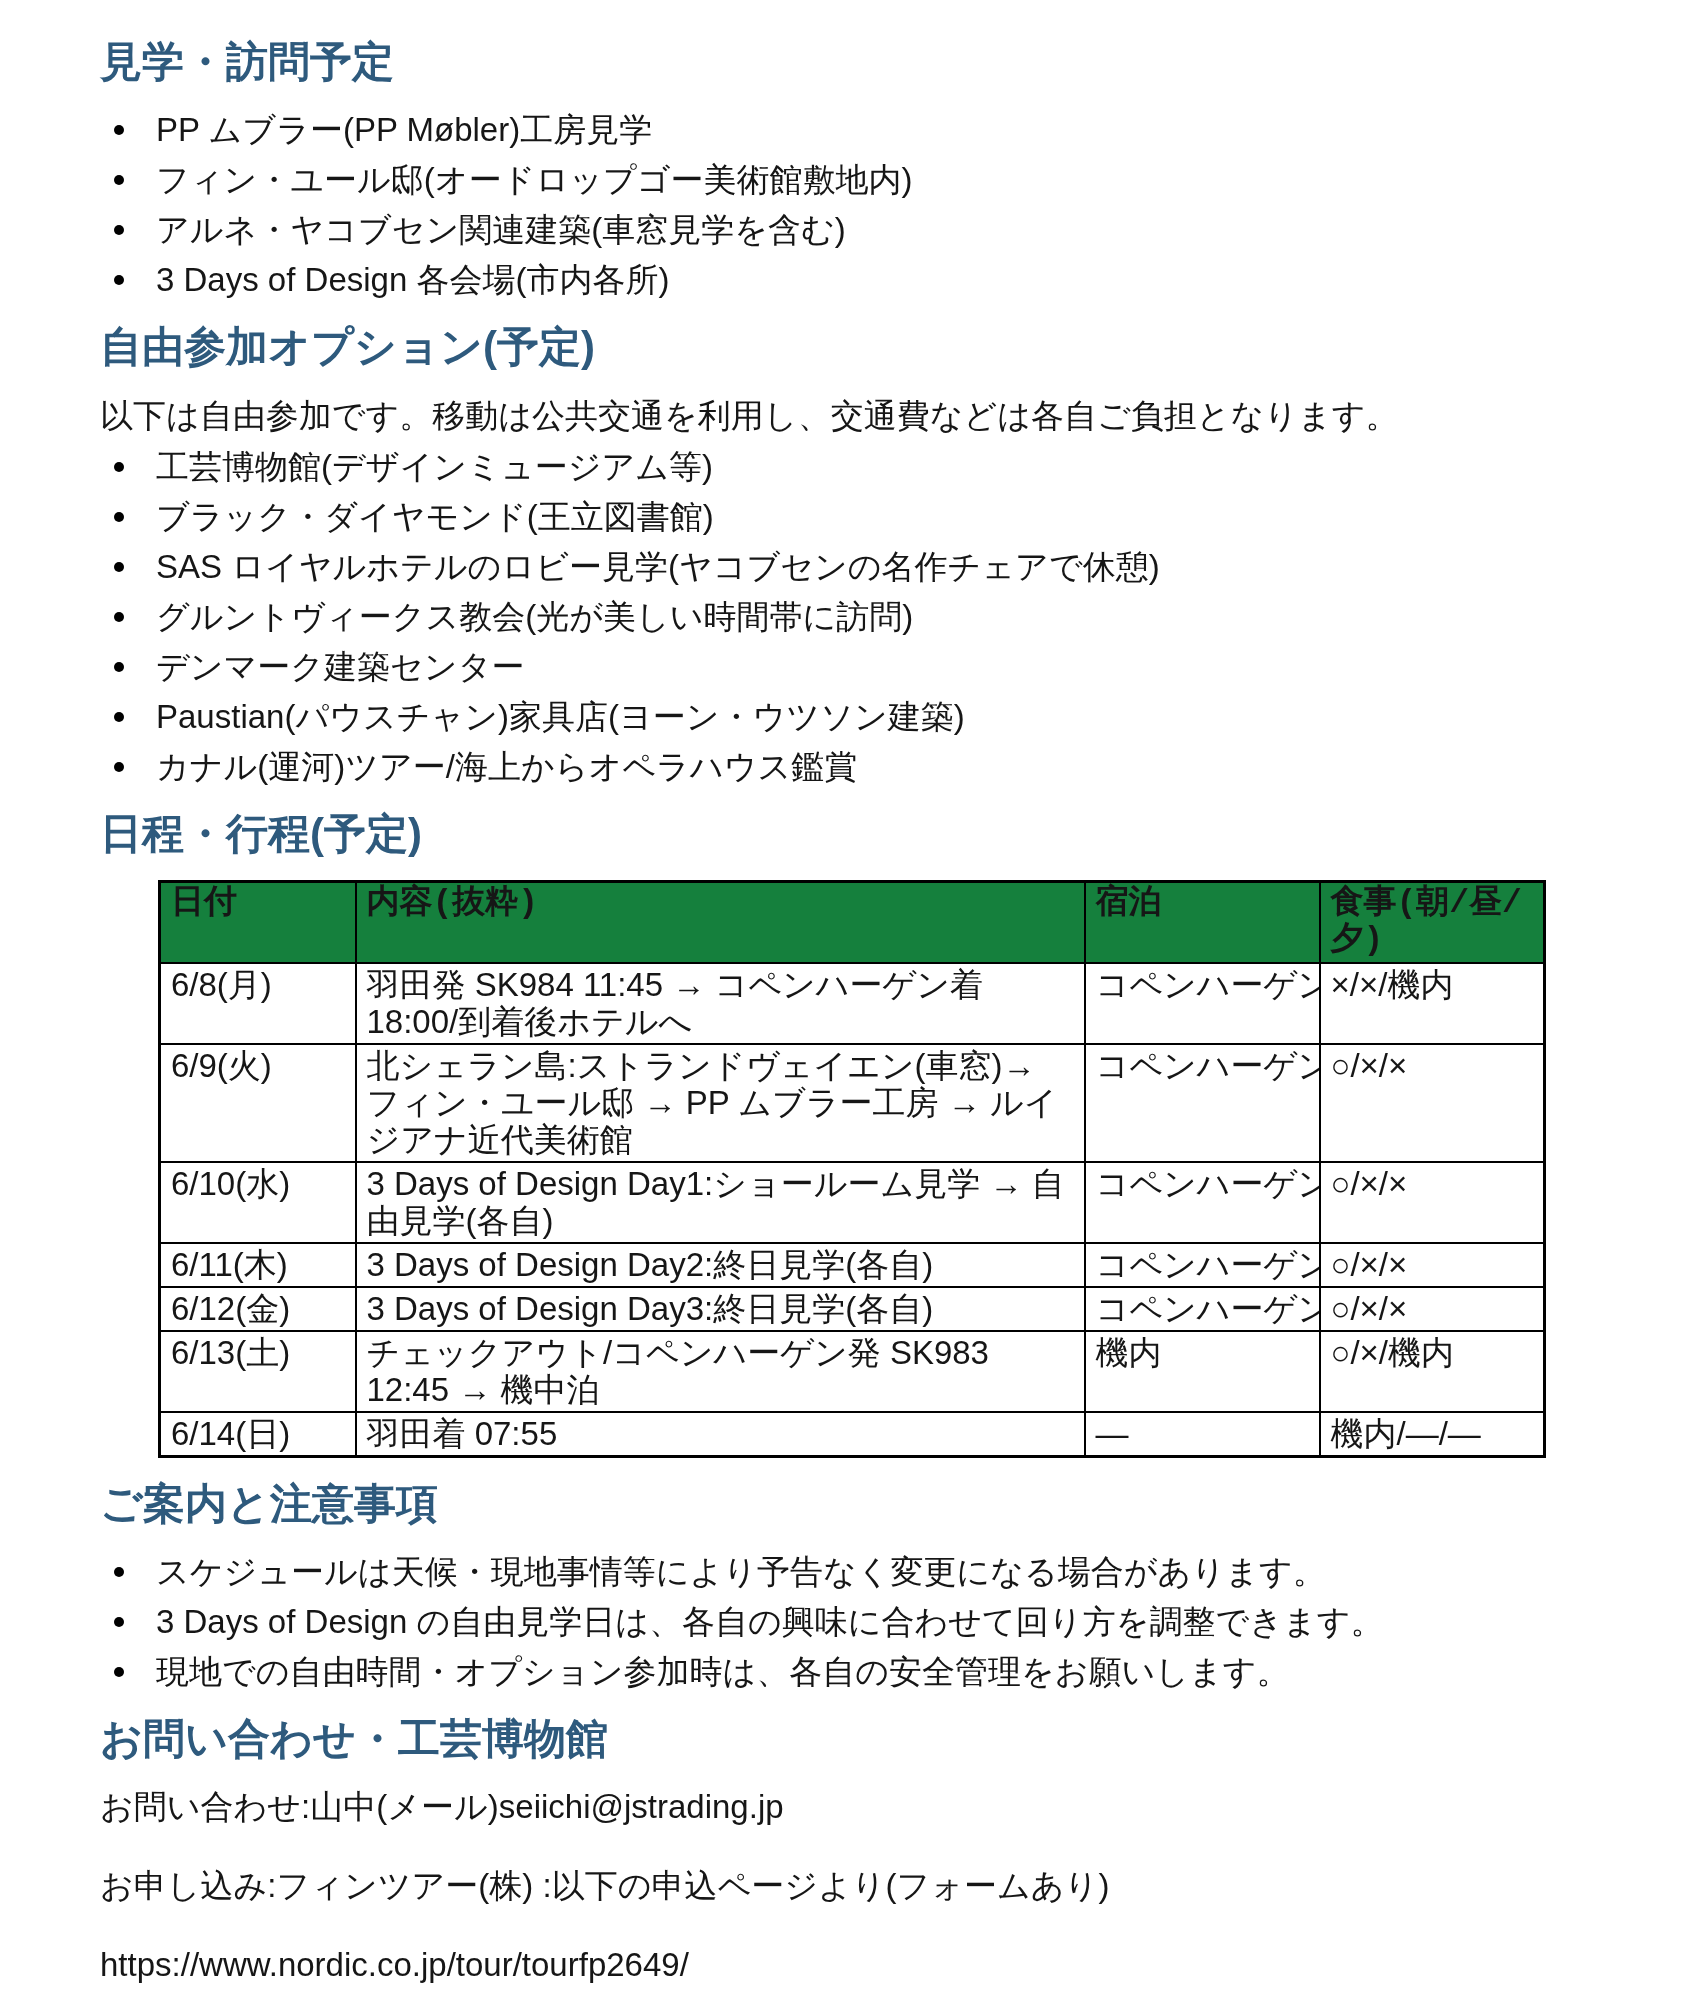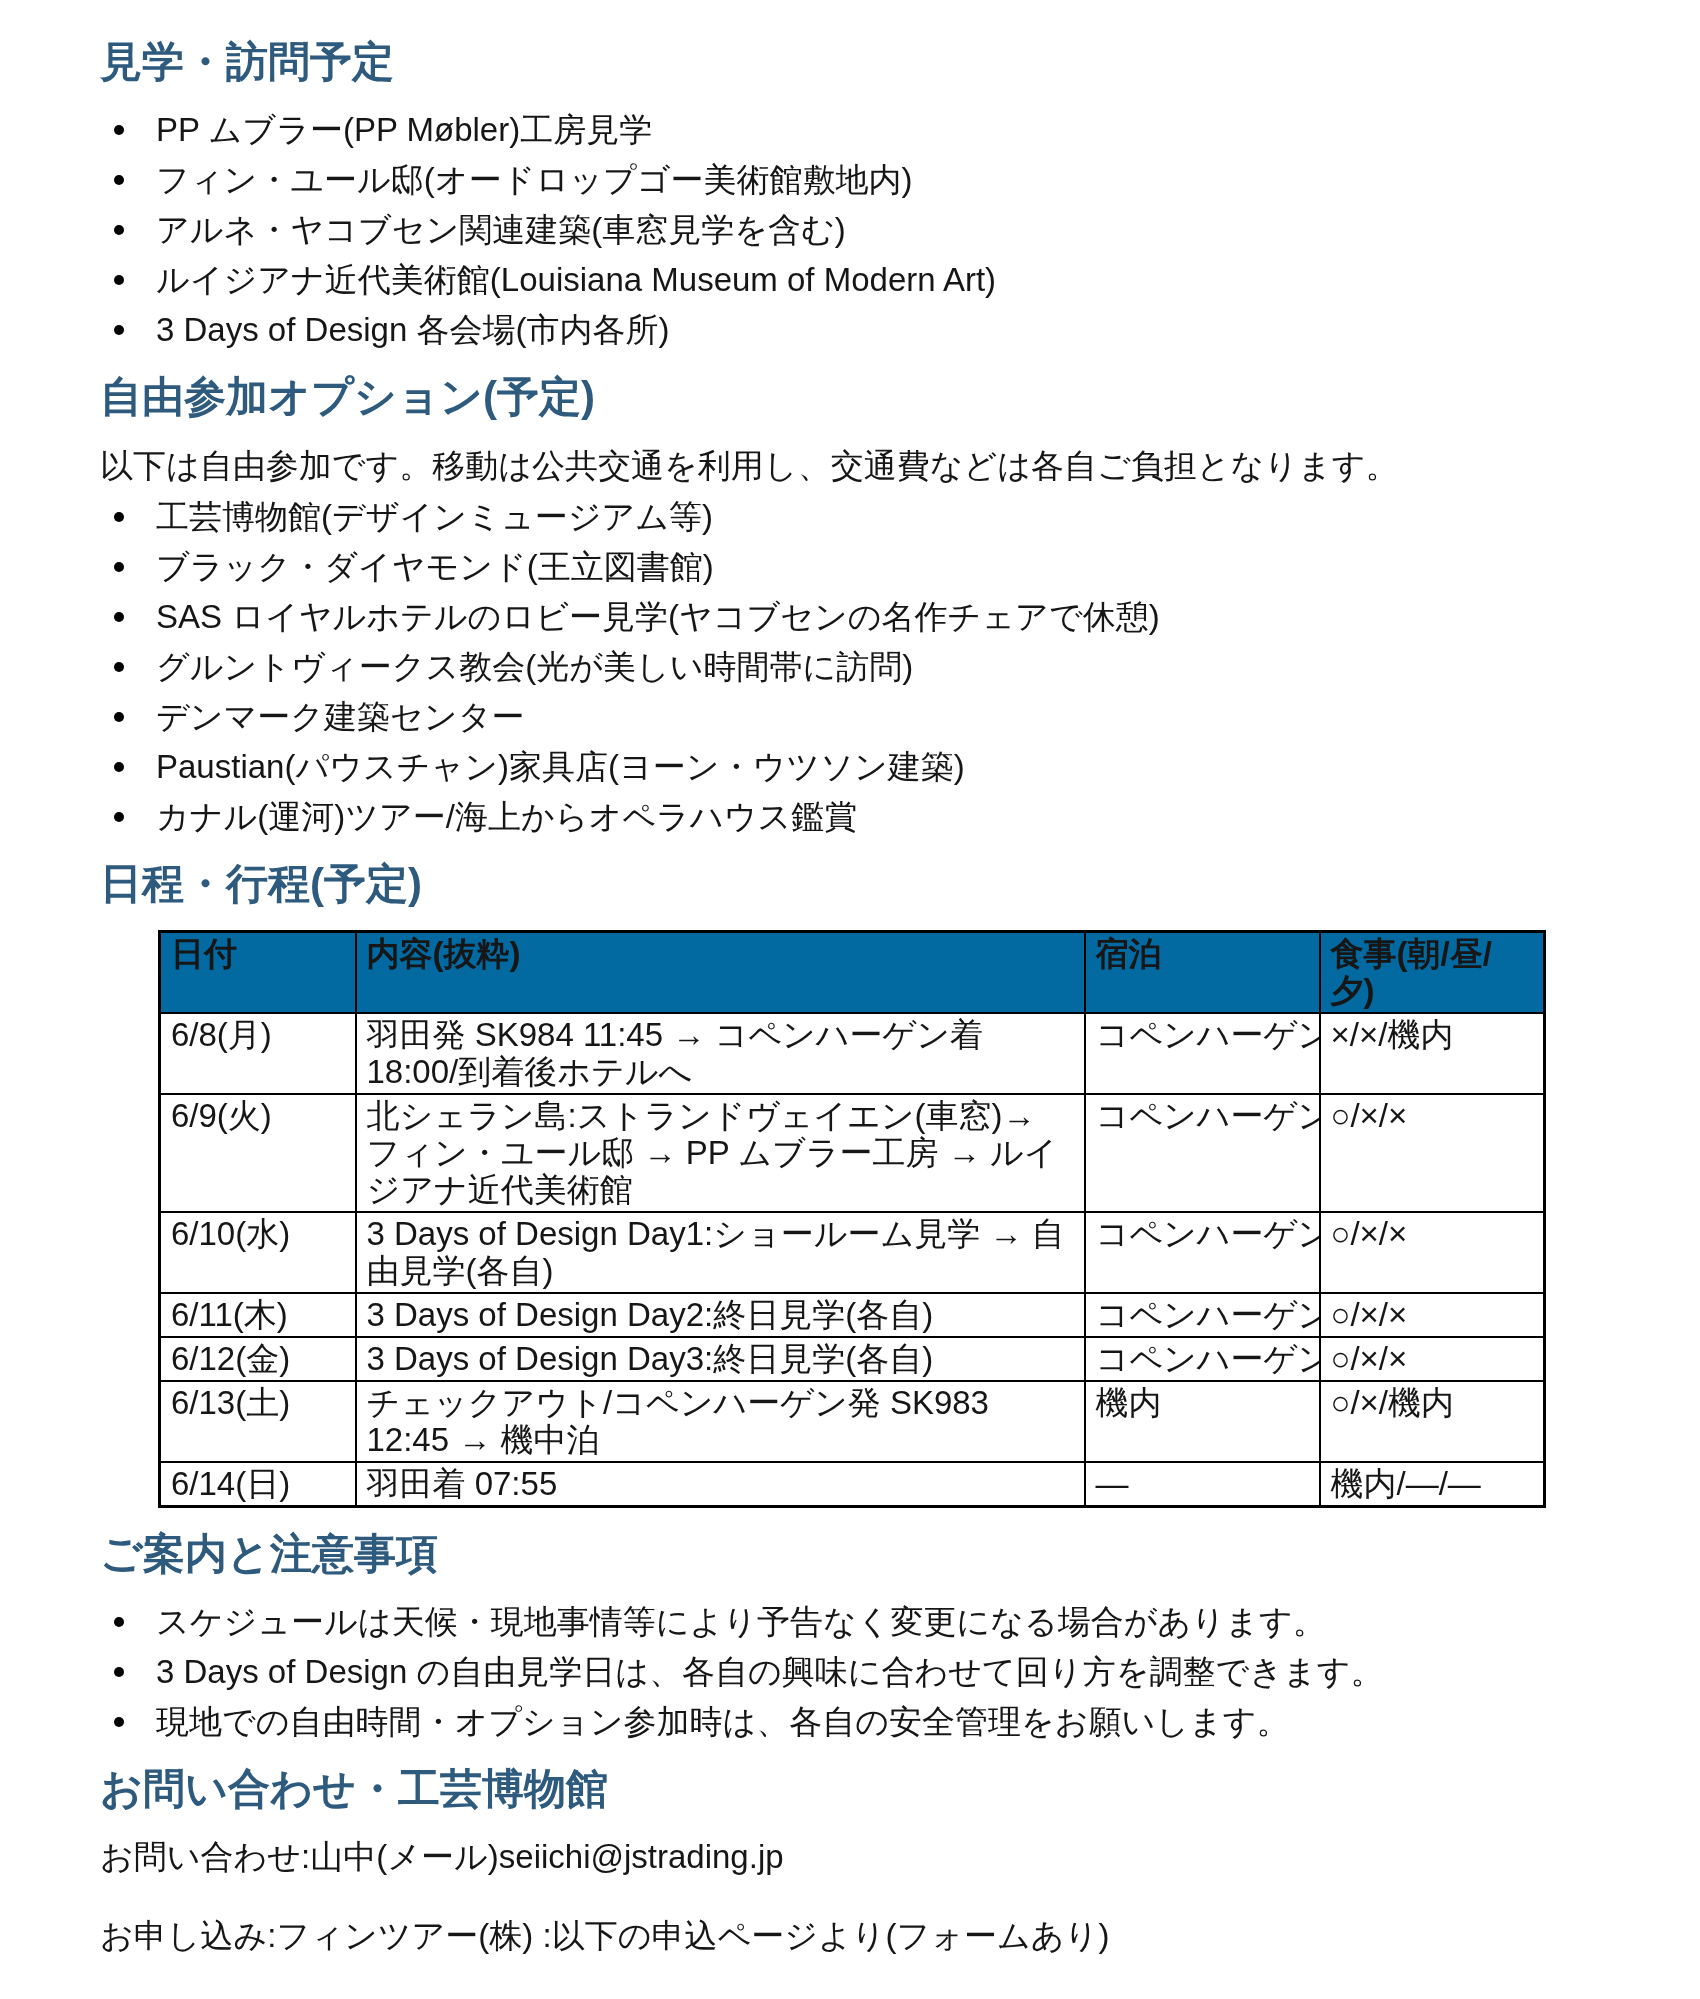--- a/index.html
+++ b/index.html
@@ -65,23 +65,24 @@
   table.itinerary-table td {
     border: 2px solid #000000;
     font-size: 33px;
     line-height: 37px;
     text-align: left;
     vertical-align: top;
     padding: 2px 10px 3px 10px;
     overflow: hidden;
   }
   table.itinerary-table th {
-    background: #0369a1;
+    background: #15803d;
     font-weight: bold;
     height: 72px;
+    font-family: Liberation Mono, monospace;
   }
   table.itinerary-table td.col-stay {
     white-space: nowrap;
   }
   .contact-line {
     font-size: 33px;
     line-height: 43px;
     margin: 9px 0 36px 0;
   }
   .contact-line.url {
@@ -91,21 +92,20 @@
 </head>
 <body>
 
 <div class="page">
 
   <h2 class="section-heading first">見学・訪問予定</h2>
   <ul class="bullet-list">
     <li><span class="dot"></span><span>PP ムブラー(PP Møbler)工房見学</span></li>
     <li><span class="dot"></span><span>フィン・ユール邸(オードロップゴー美術館敷地内)</span></li>
     <li><span class="dot"></span><span>アルネ・ヤコブセン関連建築(車窓見学を含む)</span></li>
-    <li><span class="dot"></span><span>ルイジアナ近代美術館(Louisiana Museum of Modern Art)</span></li>
     <li><span class="dot"></span><span>3 Days of Design 各会場(市内各所)</span></li>
   </ul>
 
   <h2 class="section-heading">自由参加オプション(予定)</h2>
   <p class="body-text">以下は自由参加です。移動は公共交通を利用し、交通費などは各自ご負担となります。</p>
   <ul class="bullet-list">
     <li><span class="dot"></span><span>工芸博物館(デザインミュージアム等)</span></li>
     <li><span class="dot"></span><span>ブラック・ダイヤモンド(王立図書館)</span></li>
     <li><span class="dot"></span><span>SAS ロイヤルホテルのロビー見学(ヤコブセンの名作チェアで休憩)</span></li>
     <li><span class="dot"></span><span>グルントヴィークス教会(光が美しい時間帯に訪問)</span></li>

